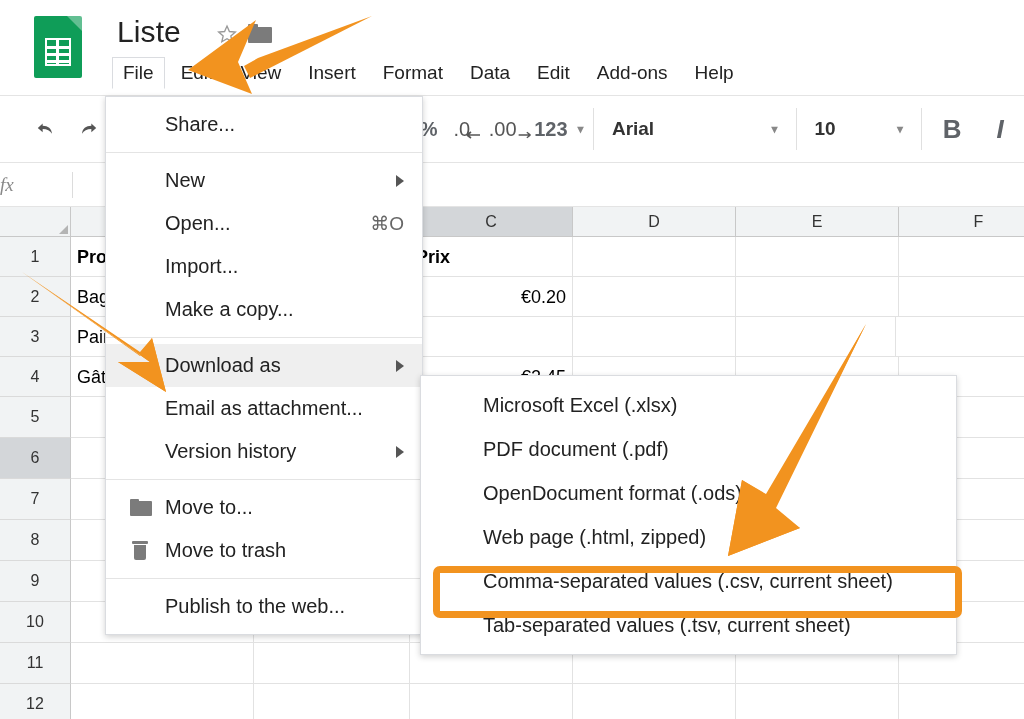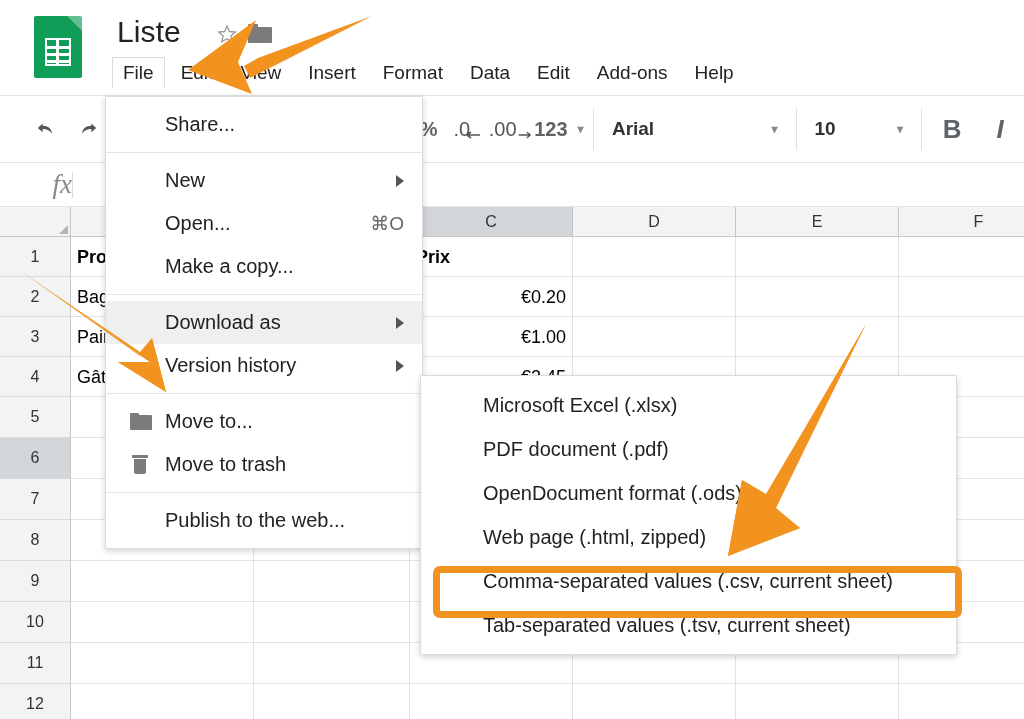--- a/index.html
+++ b/index.html
@@ -80,21 +80,21 @@
     display: flex; align-items: center; justify-content: space-between;
     height: 44px; padding: 0 12px; font-size: 19px; color: #333; font-weight: bold;
   }
   .caret { color: #888; font-size: 12px; margin-left: 10px; }
 
   
   .formulabar {
     position: absolute; left: 0; top: 163px; width: 1024px; height: 44px;
     background: #fff; border-bottom: 1px solid #e4e4e4; display: flex; align-items: center;
   }
-  .fx { width: 72px; text-align: right; font-style: italic; font-size: 27px; color: #888;
+  .fx { width: 72px; text-align: left; font-style: italic; font-size: 19px; color: #888;
         font-family: "Liberation Serif", serif; }
   .fb-divider { width: 1px; height: 26px; background: #dcdcdc; }
 
   
   .grid { position: absolute; left: 0; top: 207px; width: 1024px; height: 512px; background: #fff; }
   .corner {
     position: absolute; left: 0; top: 0; width: 71px; height: 30px;
     background: #f1f3f4; border-right: 1px solid #c8c8c8; border-bottom: 1px solid #c8c8c8;
   }
   .corner::after {
@@ -313,21 +313,20 @@
           <div class="cell" style="width: 183px; height: 40px;">Baguette</div>
           <div class="cell" style="width: 156px; height: 40px;"></div>
           <div class="cell r" style="width: 163px; height: 40px;">€0.20</div>
           <div class="cell" style="width: 163px; height: 40px;"></div>
           <div class="cell" style="width: 163px; height: 40px;"></div>
           <div class="cell" style="width: 160px; height: 40px;"></div>
         </div>
         <div class="cellrow" style="height: 40px;">
           <div class="cell" style="width: 183px; height: 40px;">Pain</div>
           <div class="cell" style="width: 156px; height: 40px;"></div>
-          <div class="cell r" style="width: 163px; height: 40px;">€1.00</div>
           <div class="cell" style="width: 163px; height: 40px;"></div>
           <div class="cell" style="width: 163px; height: 40px;"></div>
           <div class="cell" style="width: 160px; height: 40px;"></div>
         </div>
         <div class="cellrow" style="height: 40px;">
           <div class="cell" style="width: 183px; height: 40px;">Gâteau</div>
           <div class="cell" style="width: 156px; height: 40px;"></div>
           <div class="cell r" style="width: 163px; height: 40px;">€2.45</div>
           <div class="cell" style="width: 163px; height: 40px;"></div>
           <div class="cell" style="width: 163px; height: 40px;"></div>
@@ -407,26 +406,32 @@
       <div class="mi-sep"></div>
       <div class="mi">
         <span>New</span>
         <span class="arrow"></span>
       </div>
       <div class="mi">
         <span>Open...</span>
         <span class="accel">⌘O</span>
       </div>
       <div class="mi">
+        <span>Import...</span>
+      </div>
+      <div class="mi">
         <span>Make a copy...</span>
       </div>
       <div class="mi-sep"></div>
       <div class="mi hl">
         <span>Download as</span>
         <span class="arrow"></span>
+      </div>
+      <div class="mi">
+        <span>Email as attachment...</span>
       </div>
       <div class="mi">
         <span>Version history</span>
         <span class="arrow"></span>
       </div>
       <div class="mi-sep"></div>
       <div class="mi">
         <span class="licon ficon">
           <span class="tab"></span>
           <span class="body"></span>

